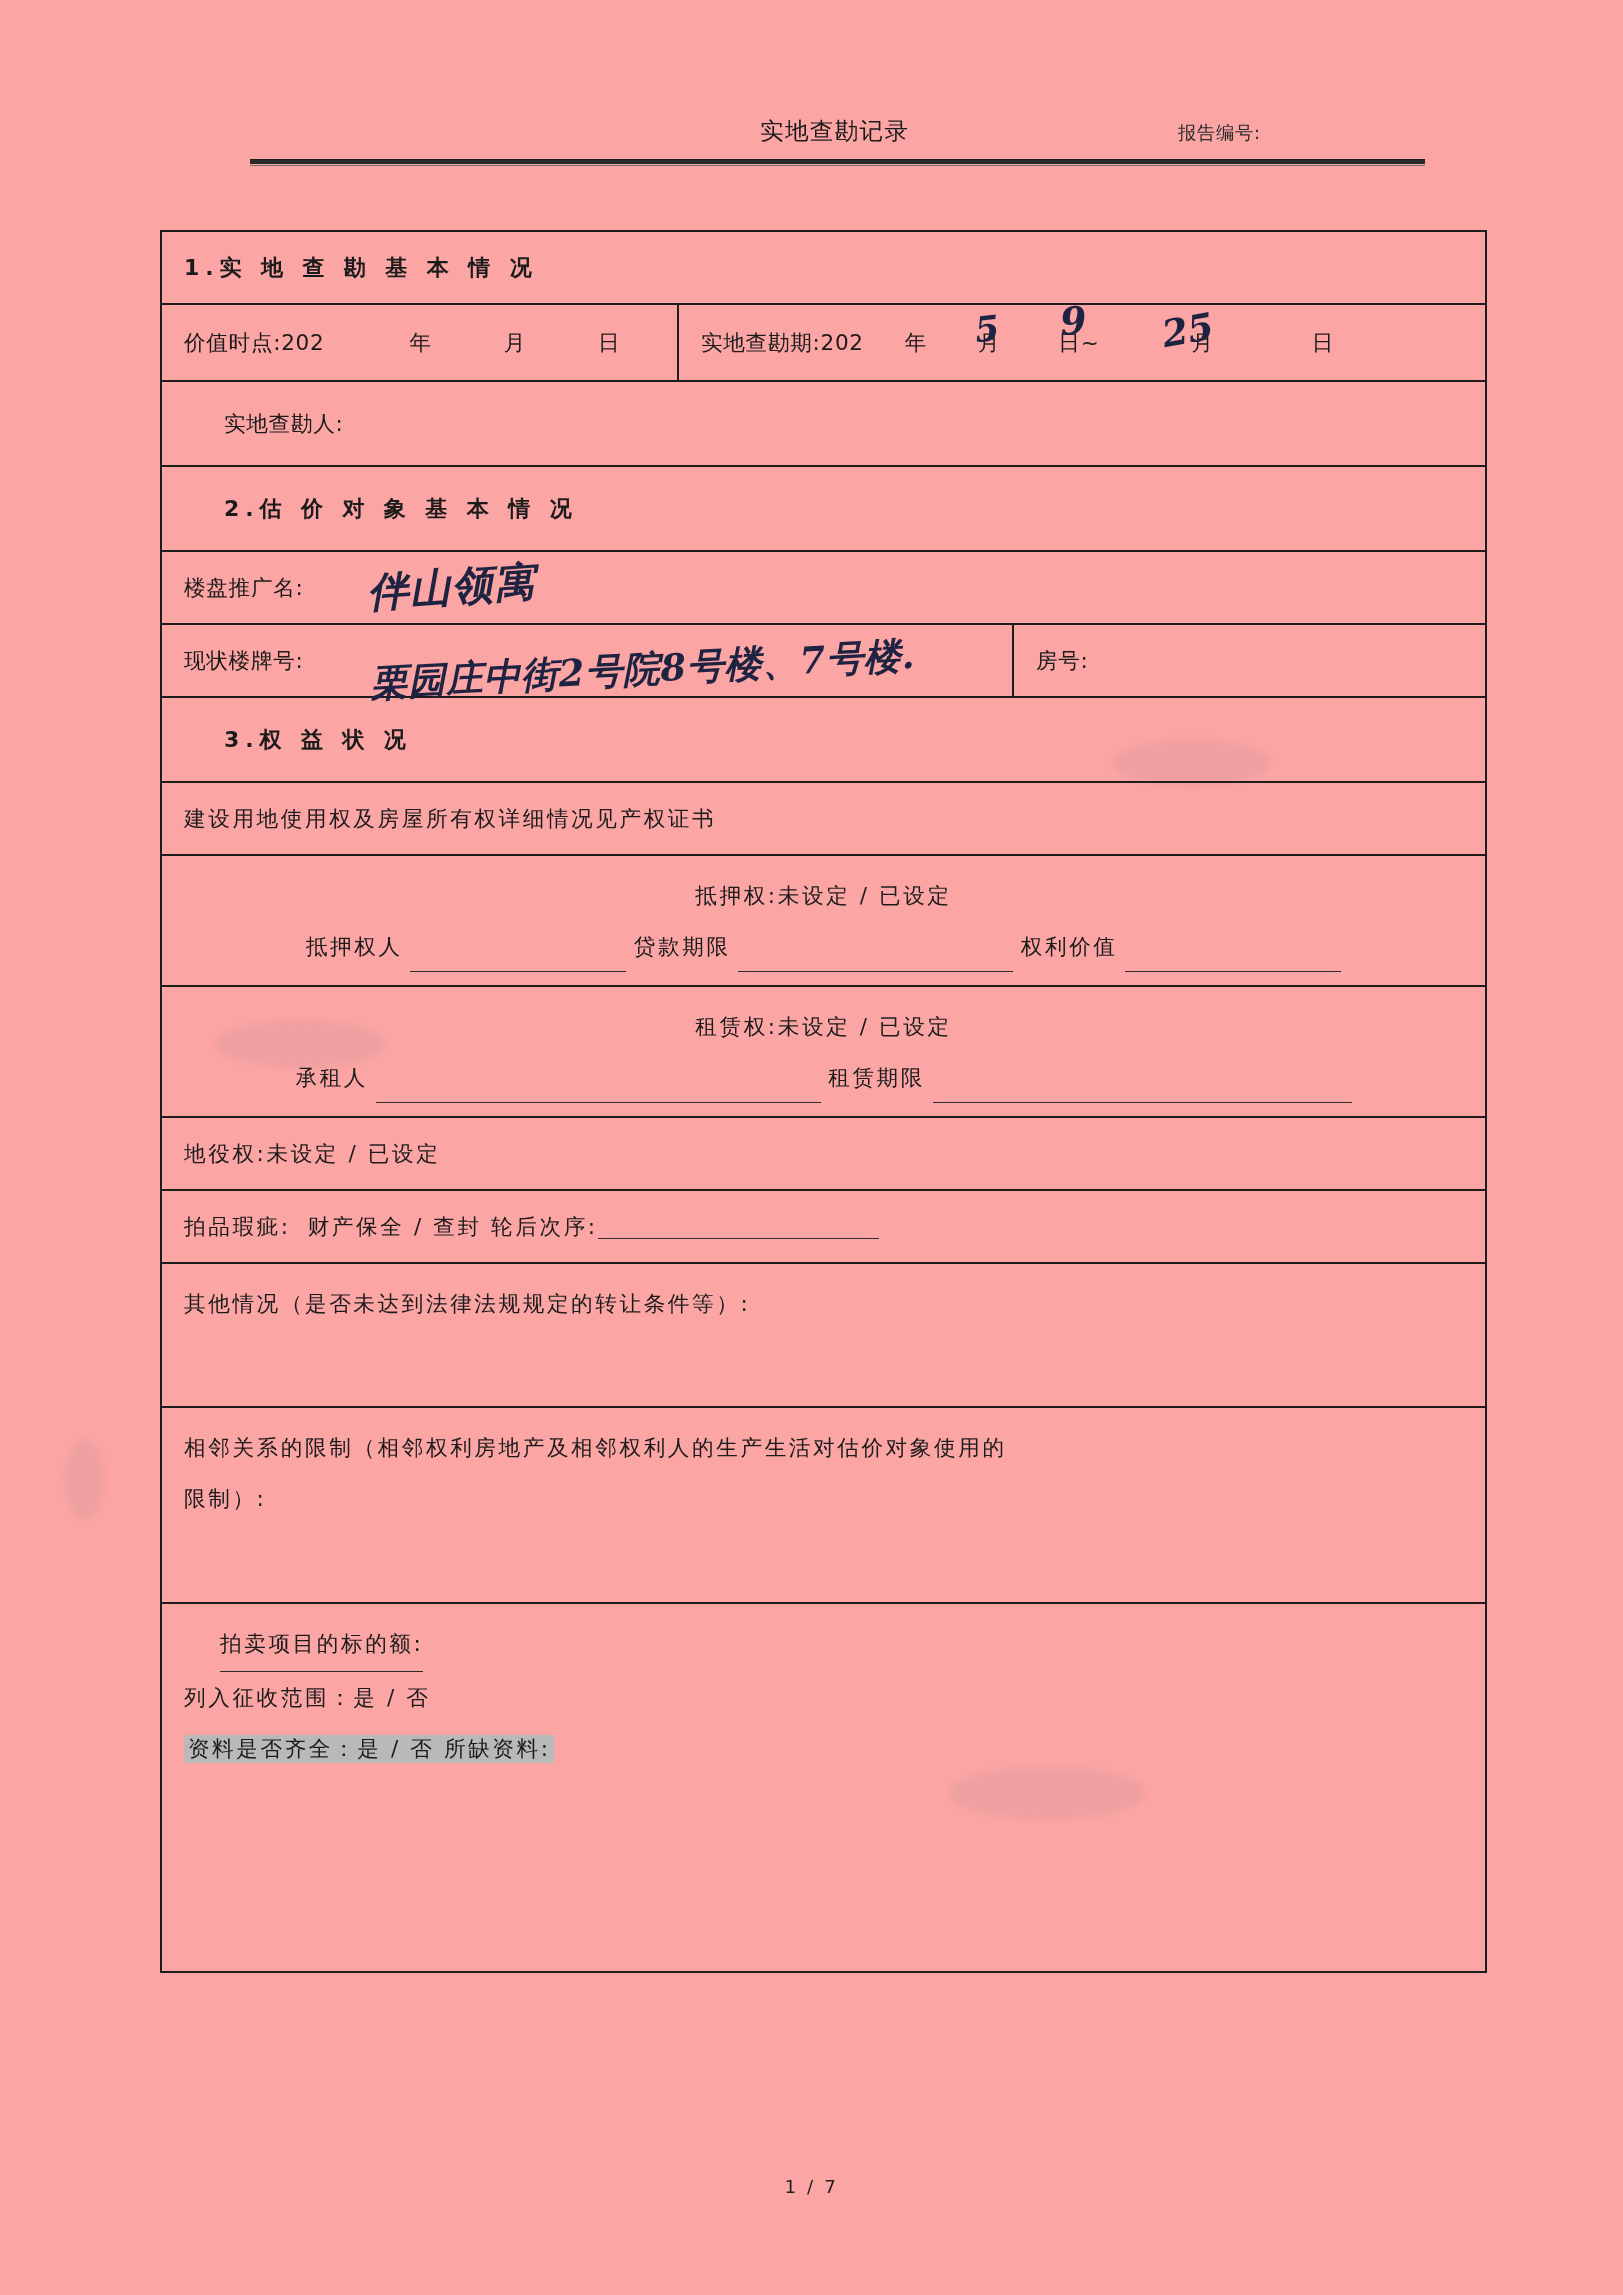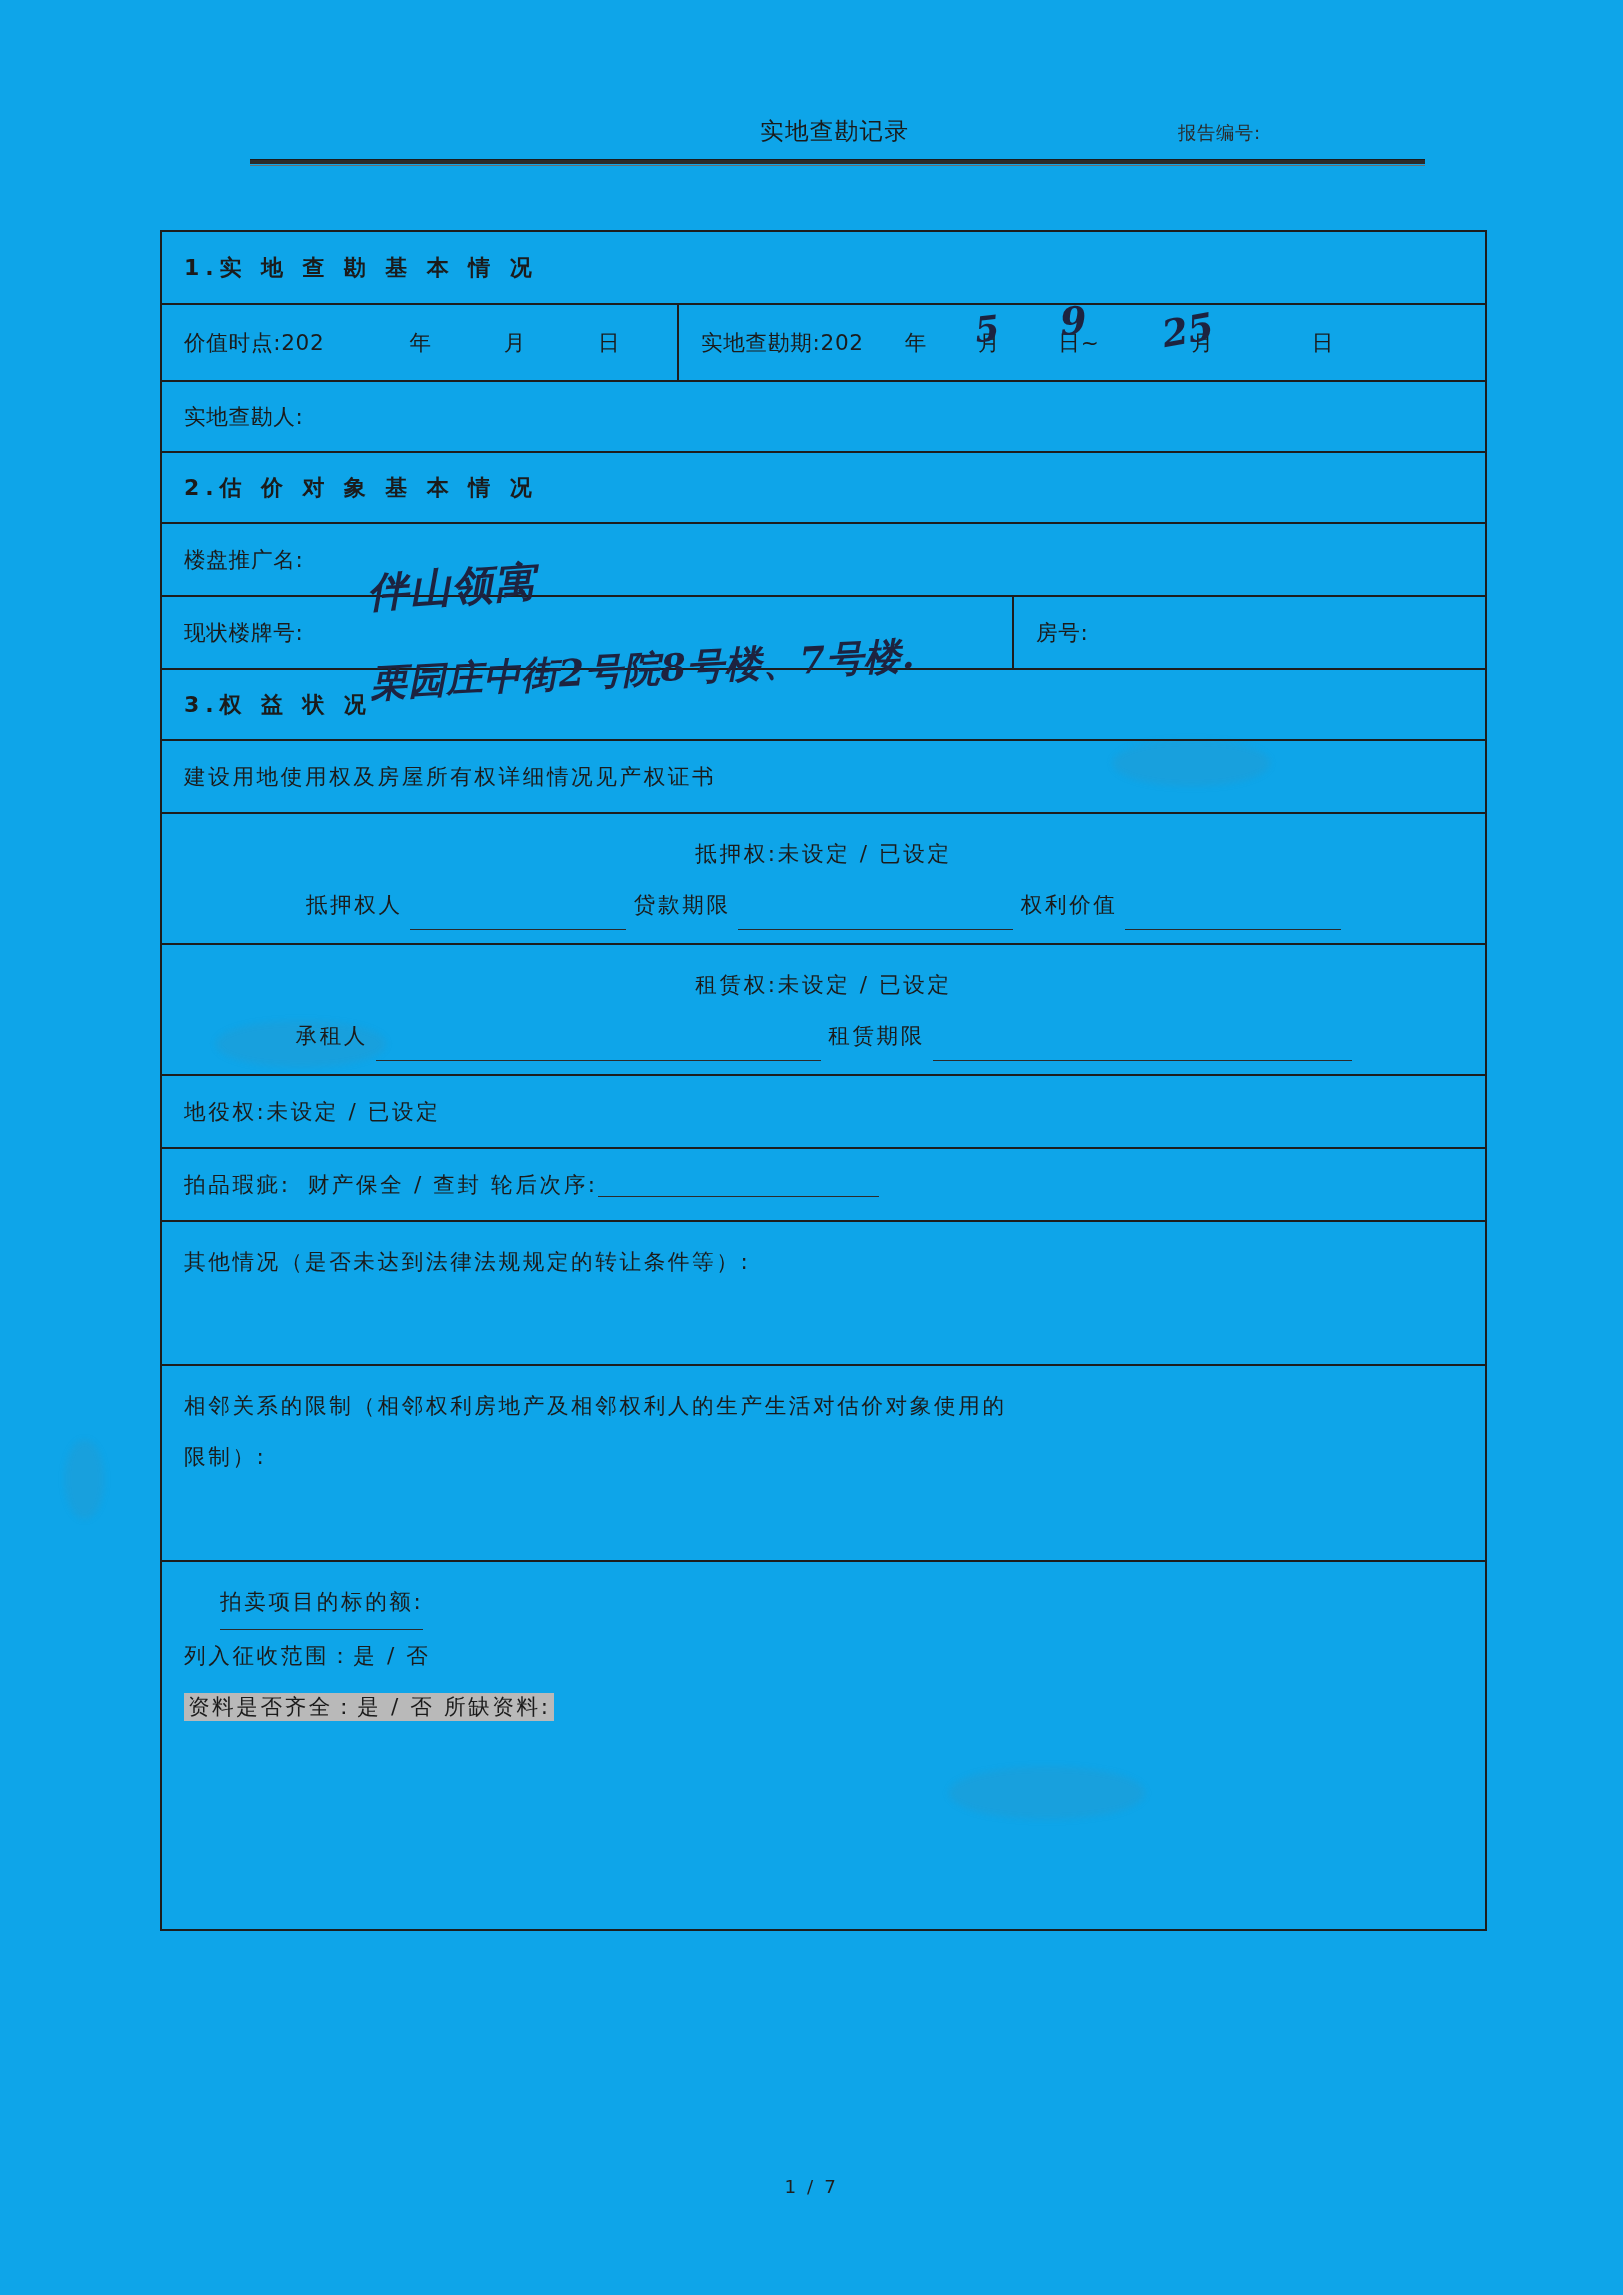--- a/index.html
+++ b/index.html
@@ -13,21 +13,21 @@
     font-family: "DejaVu Sans", "Liberation Sans", sans-serif;
     color: #161616;
     position: relative;
     overflow: hidden;
   }
   .page {
     position: absolute;
     left: 0; top: 0;
     width: 1623px;
     height: 2295px;
-    background: #0ea5e9;
+    background: #fca5a5;
   }
 
   
   .header {
     position: absolute;
     left: 249px;
     top: 115px;
     width: 1178px;
     height: 46px;
   }
@@ -95,21 +95,21 @@
     position: relative;
   }
   .cell.vsep { border-right: 2px solid #1d1d1d; }
 
   .sec-title {
     font-weight: bold;
     letter-spacing: 5.9px;
     font-size: 22px;
   }
   .spaced-sm { letter-spacing: 2.6px; }
-  .h-108 { height: 71px; }
+  .h-108 { height: 85px; padding-left: 40px; }
   .h-112 { height: 73px; }
   .h-118 { height: 77px; }
   .h-190 { height: 144px; }
   .h-200 { height: 131px; text-align: center; }
   .h-300 { height: 196px; }
   .h-560 { height: 367px; }
   .w-full { width: 100%; }
   .w-rest { flex: 1; }
 
   .fill-line {

